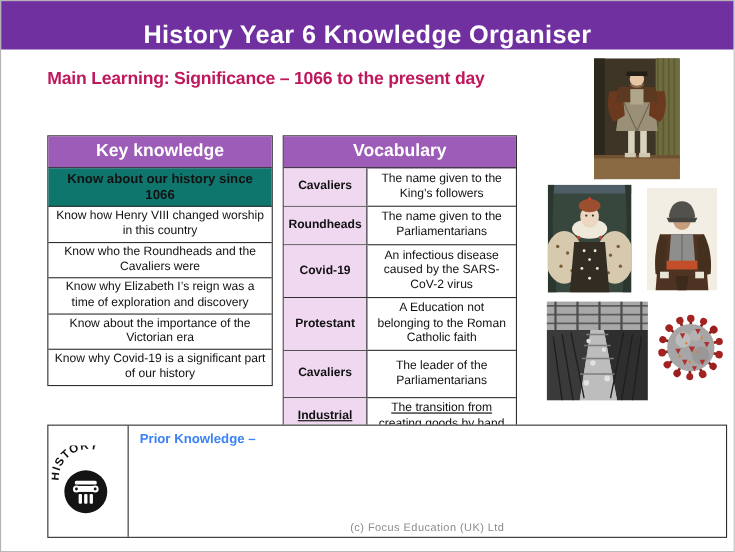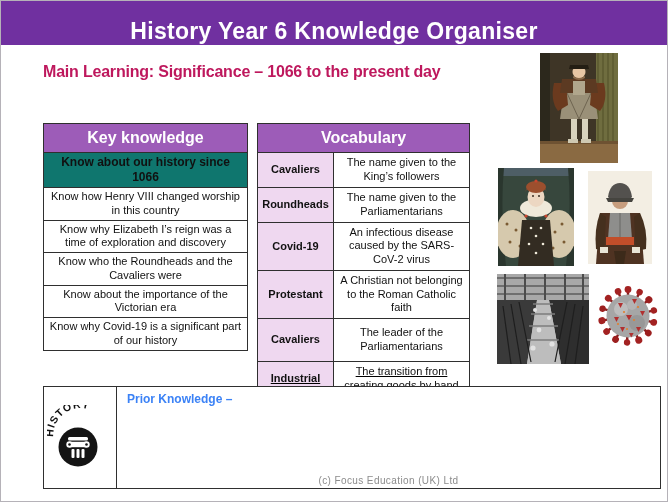--- a/index.html
+++ b/index.html
@@ -92,43 +92,43 @@
   <div class="topbar">
     <h1>History Year 6 Knowledge Organiser</h1>
   </div>
 
   <div class="subtitle">Main Learning: Significance – 1066 to the present day</div>
 
   <div class="kk-table">
     <div class="kk-header">Key knowledge</div>
     <div class="kk-row kk-highlight">Know about our history since 1066</div>
     <div class="kk-row">Know how Henry VIII changed worship in this country</div>
+    <div class="kk-row">Know who the Roundheads and the Cavaliers were</div>
     <div class="kk-row">Know why Elizabeth I’s reign was a time of exploration and discovery</div>
-    <div class="kk-row">Know who the Roundheads and the Cavaliers were</div>
     <div class="kk-row">Know about the importance of the Victorian era</div>
     <div class="kk-row">Know why Covid-19 is a significant part of our history</div>
   </div>
 
   <div class="vocab-table">
     <div class="vocab-header">Vocabulary</div>
     <div class="vocab-row">
       <div class="vterm">Cavaliers</div>
       <div class="vdef">The name given to the King’s followers</div>
     </div>
     <div class="vocab-row">
       <div class="vterm">Roundheads</div>
       <div class="vdef">The name given to the Parliamentarians</div>
     </div>
     <div class="vocab-row">
       <div class="vterm">Covid-19</div>
       <div class="vdef">An infectious disease caused by the SARS-CoV-2 virus</div>
     </div>
     <div class="vocab-row">
       <div class="vterm">Protestant</div>
-      <div class="vdef">A Christian not belonging to the Roman Catholic faith</div>
+      <div class="vdef">A Education not belonging to the Roman Catholic faith</div>
     </div>
     <div class="vocab-row">
       <div class="vterm">Cavaliers</div>
       <div class="vdef">The leader of the Parliamentarians</div>
     </div>
     <div class="vocab-row">
       <div class="vterm">Industrial Revolution</div>
       <div class="vdef">The transition from creating goods by hand to using machines.</div>
     </div>
   </div>

